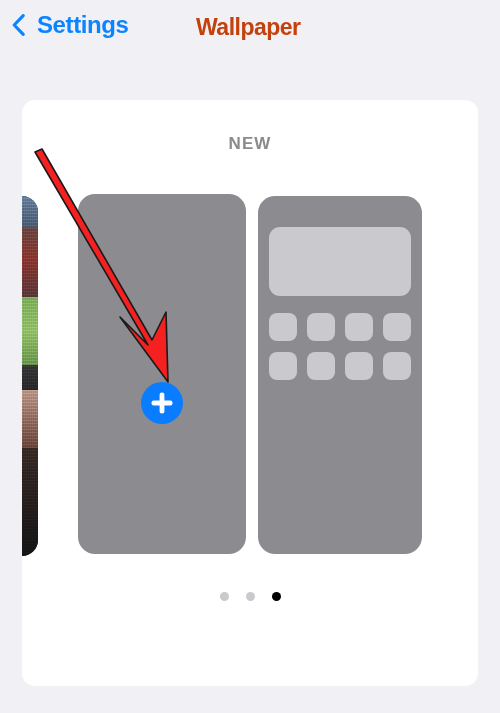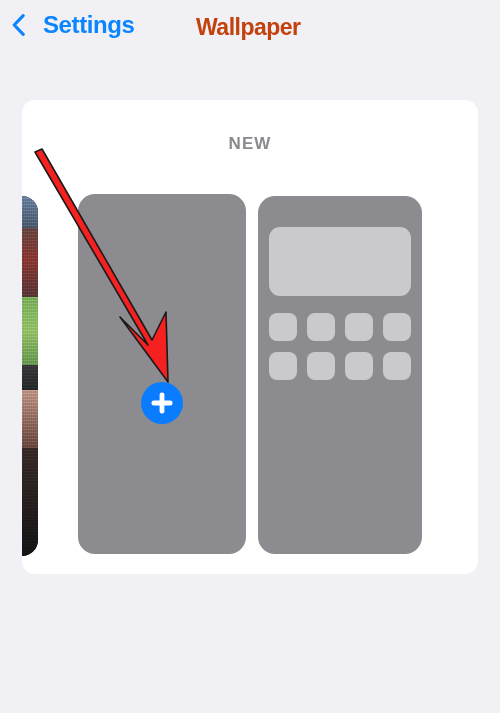--- a/index.html
+++ b/index.html
@@ -23,21 +23,21 @@
     left: 0; top: 0;
     width: 500px;
     height: 60px;
   }
   .back-button {
     position: absolute;
     left: 12px;
     top: 13px;
     display: flex;
     align-items: center;
-    gap: 18px;
+    gap: 12px;
     cursor: pointer;
     user-select: none;
   }
   .chevron-icon {
     display: block;
     width: 13px;
     height: 22px;
     flex: 0 0 auto;
   }
   .back-label {
@@ -57,21 +57,21 @@
     letter-spacing: -0.5px;
     line-height: 1;
   }
 
   
   .panel {
     position: absolute;
     left: 22px;
     top: 100px;
     width: 456px;
-    height: 474px;
+    height: 586px;
     background: #ffffff;
     border-radius: 13px;
     overflow: hidden;
   }
   .section-title {
     position: absolute;
     left: 0;
     top: 34px;
     width: 456px;
     text-align: center;

